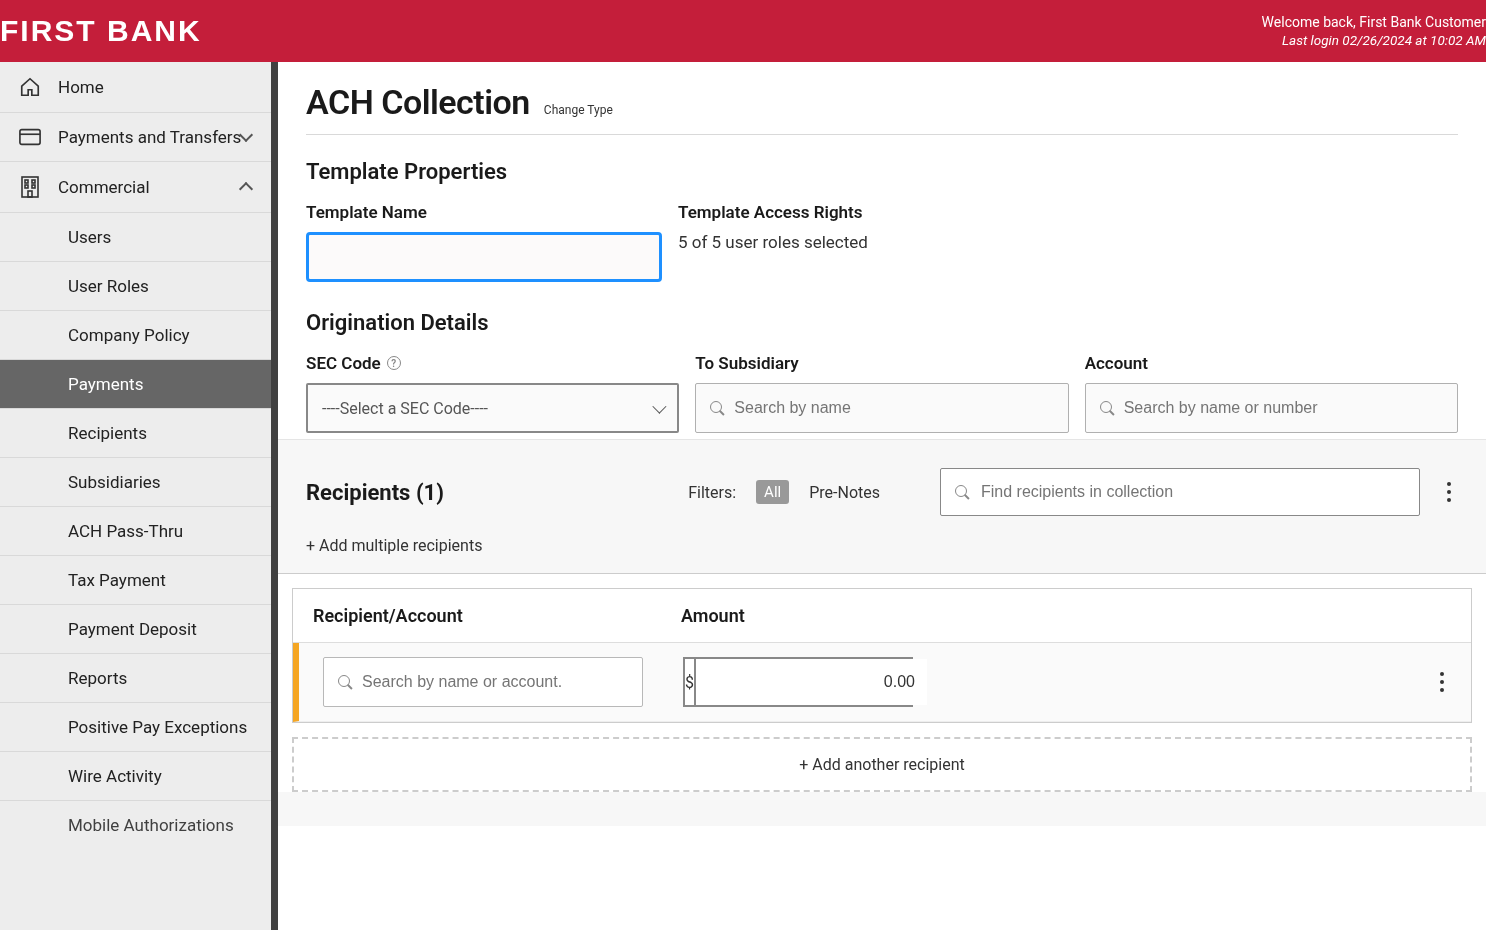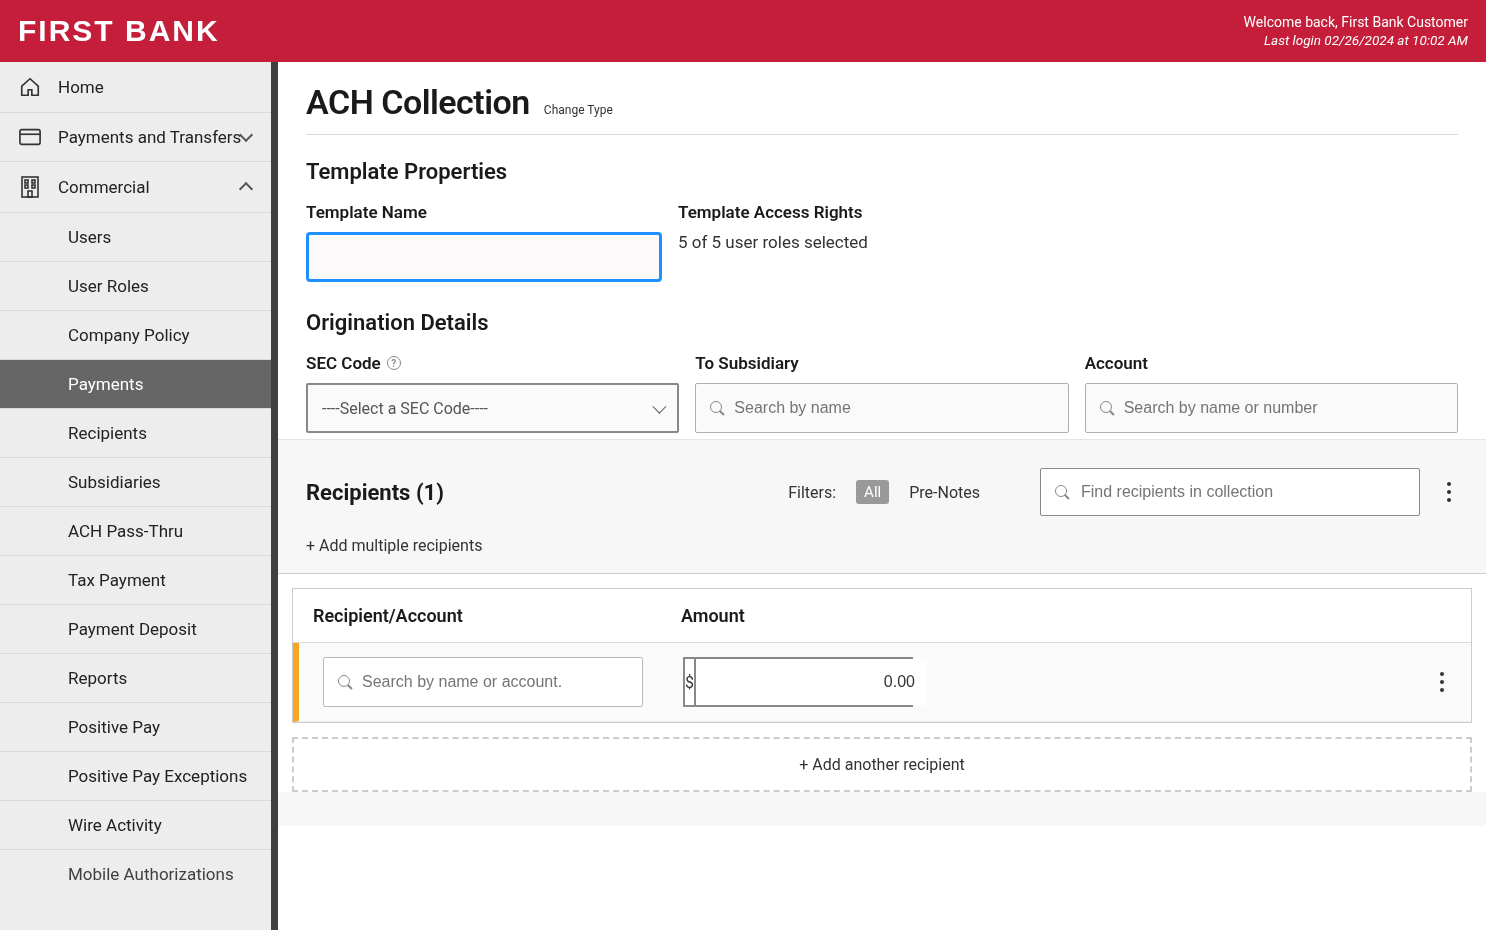--- a/index.html
+++ b/index.html
@@ -9,21 +9,21 @@
   color: #1a1a1a;
   font-size: 15px;
 }
 .header {
   background: #c41e3a;
   color: #fff;
   height: 62px;
   display: flex;
   align-items: center;
   justify-content: space-between;
-  padding: 0 18px;
+  padding: 0 0;
 }
 .logo {
   font-family: "Arial Black", "Segoe UI", sans-serif;
   font-weight: 900;
   font-size: 30px;
   letter-spacing: 2px;
 }
 .header-right { text-align: right; font-size: 14px; }
 .header-right .last-login { font-style: italic; font-size: 13.5px; margin-top: 2px; }
 
@@ -154,21 +154,21 @@
 }
 .recipients-title { font-size: 22px; font-weight: 700; color: #1a1a1a; flex-shrink: 0; }
 .recipients-spacer { flex: 1; }
 .filters-label { font-size: 16px; color: #333; }
 .filter-chip {
   background: #999; color: #fff; border-radius: 3px;
   padding: 3px 8px; font-size: 15px; cursor: pointer;
 }
 .filter-link { font-size: 16px; color: #333; cursor: pointer; }
 .recipients-search {
-  width: 380px; height: 48px; border: 1.5px solid #888; border-radius: 2px;
+  width: 480px; height: 48px; border: 1.5px solid #888; border-radius: 2px;
   display: flex; align-items: center; gap: 12px; padding: 0 14px; background: #fff;
 }
 .recipients-search input { border: none; outline: none; flex: 1; font-size: 16px; background: transparent; }
 .kebab {
   width: 18px; display: flex; flex-direction: column; gap: 4px;
   align-items: center; cursor: pointer; padding: 6px 0;
 }
 .kebab span { width: 4px; height: 4px; background: #333; border-radius: 50%; }
 
 .add-multiple { font-size: 16px; color: #333; cursor: pointer; margin-bottom: 18px; display: inline-block; }
@@ -266,21 +266,20 @@
     <div class="nav-sub">Users</div>
     <div class="nav-sub">User Roles</div>
     <div class="nav-sub">Company Policy</div>
     <div class="nav-sub active">Payments</div>
     <div class="nav-sub">Recipients</div>
     <div class="nav-sub">Subsidiaries</div>
     <div class="nav-sub">ACH Pass-Thru</div>
     <div class="nav-sub">Tax Payment</div>
     <div class="nav-sub">Payment Deposit</div>
     <div class="nav-sub">Reports</div>
-    <div class="nav-sub">Positive Pay</div>
     <div class="nav-sub">Positive Pay Exceptions</div>
     <div class="nav-sub">Wire Activity</div>
     <div class="nav-sub" style="border-bottom:none;padding-bottom:6px;opacity:0.85">Mobile Authorizations</div>
   </nav>
 
   <main class="main">
     <div class="page-title-row">
       <h1 class="page-title">ACH Collection</h1>
       <span class="change-type">Change Type</span>
     </div>

